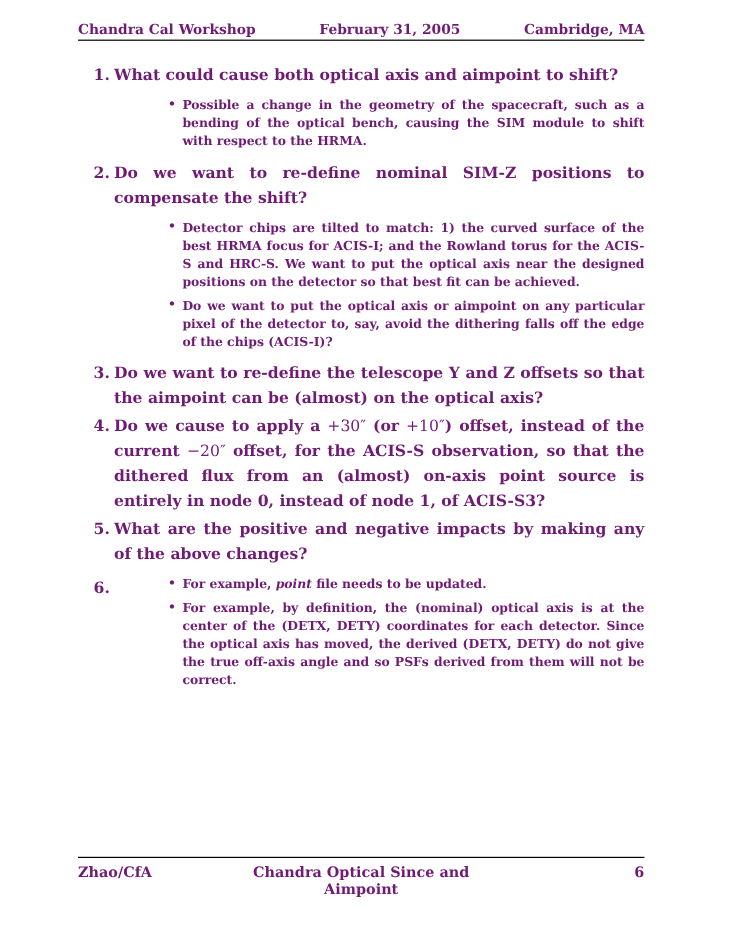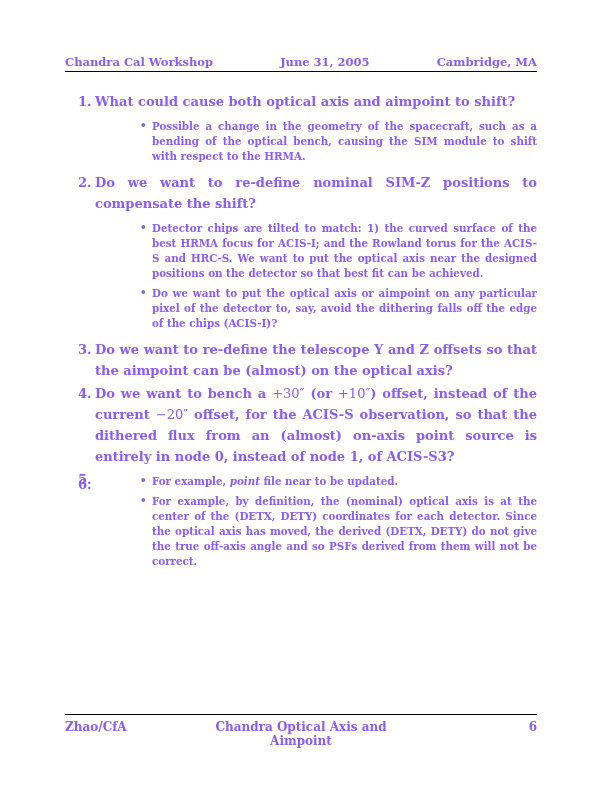--- a/index.html
+++ b/index.html
@@ -5,21 +5,21 @@
   html, body {
     margin: 0;
     padding: 0;
     background: #e8e8e8;
   }
   .page {
     position: relative;
     width: 612px;
     height: 792px;
     background: #ffffff;
-    color: #8b5cf6;
+    color: #701a75;
     font-family: "DejaVu Serif", "Liberation Serif", serif;
     font-weight: bold;
     overflow: hidden;
     margin: 0 auto;
   }
   .content {
     position: absolute;
     left: 65px;
     top: 0;
     width: 472px;
@@ -30,21 +30,21 @@
     justify-content: space-between;
     align-items: baseline;
     padding-top: 17px;
     padding-bottom: 2px;
     border-bottom: 1.5px solid #000;
     font-size: 11.5px;
     line-height: 14px;
   }
   .header .h-left  { text-align: left; }
   .header .h-center{ text-align: center; }
-  .header .h-right { text-align: right; margin-top: 38px; }
+  .header .h-right { text-align: right; }
   
   .title {
     margin-top: 14px;
     text-align: center;
     font-size: 17.5px;
     line-height: 24px;
     letter-spacing: 0.3px;
   }
   
   .list {
@@ -105,21 +105,21 @@
   .footer .f-right  { flex: 1; text-align: right; }
 </style>
 </head>
 <body>
 
 <div class="page">
   <div class="content">
 
     <div class="header">
       <span class="h-left">Chandra Cal Workshop</span>
-      <span class="h-center">June 31, 2005</span>
+      <span class="h-center">February 31, 2005</span>
       <span class="h-right">Cambridge, MA</span>
     </div>
 
 
     <div class="list">
         <div class="item">
     <span class="num">1.</span>
     <span><span>What could cause both optical axis and aimpoint to shift?</span></span>
     <div class="bullets">
             <div class="bullet">
@@ -142,42 +142,43 @@
   </div>
           </div>
   </div>
         <div class="item">
     <span class="num">3.</span>
     <span><span>Do we want to re-define the telescope Y and Z offsets so that the aimpoint can be (almost) on the optical axis?</span></span>
     
   </div>
         <div class="item">
     <span class="num">4.</span>
-    <span><span>Do we want to bench a </span><span class="math">+30″</span><span> (or </span><span class="math">+10″</span><span>) offset, instead of the current </span><span class="math">−20″</span><span> offset, for the ACIS-S observation, so that the dithered flux from an (almost) on-axis point source is entirely in node 0, instead of node 1, of ACIS-S3?</span></span>
+    <span><span>Do we cause to apply a </span><span class="math">+30″</span><span> (or </span><span class="math">+10″</span><span>) offset, instead of the current </span><span class="math">−20″</span><span> offset, for the ACIS-S observation, so that the dithered flux from an (almost) on-axis point source is entirely in node 0, instead of node 1, of ACIS-S3?</span></span>
     
   </div>
         <div class="item">
     <span class="num">5.</span>
+    <span><span>What are the positive and negative impacts by making any of the above changes?</span></span>
     
   </div>
         <div class="item">
     <span class="num">6.</span>
     <div class="bullets">
             <div class="bullet">
     <span class="mark">•</span>
-    <span><span>For example, </span><span class="it">point</span><span> file near to be updated.</span></span>
+    <span><span>For example, </span><span class="it">point</span><span> file needs to be updated.</span></span>
   </div>
             <div class="bullet">
     <span class="mark">•</span>
     <span><span>For example, by definition, the (nominal) optical axis is at the center of the (DETX, DETY) coordinates for each detector. Since the optical axis has moved, the derived (DETX, DETY) do not give the true off-axis angle and so PSFs derived from them will not be correct.</span></span>
   </div>
           </div>
   </div>
       </div>
 
   </div>
 
   <div class="footer">
     <span class="f-left">Zhao/CfA</span>
-    <span class="f-center">Chandra Optical Axis and Aimpoint</span>
+    <span class="f-center">Chandra Optical Since and Aimpoint</span>
     <span class="f-right">6</span>
   </div>
 </div>
 
 </body></html>

